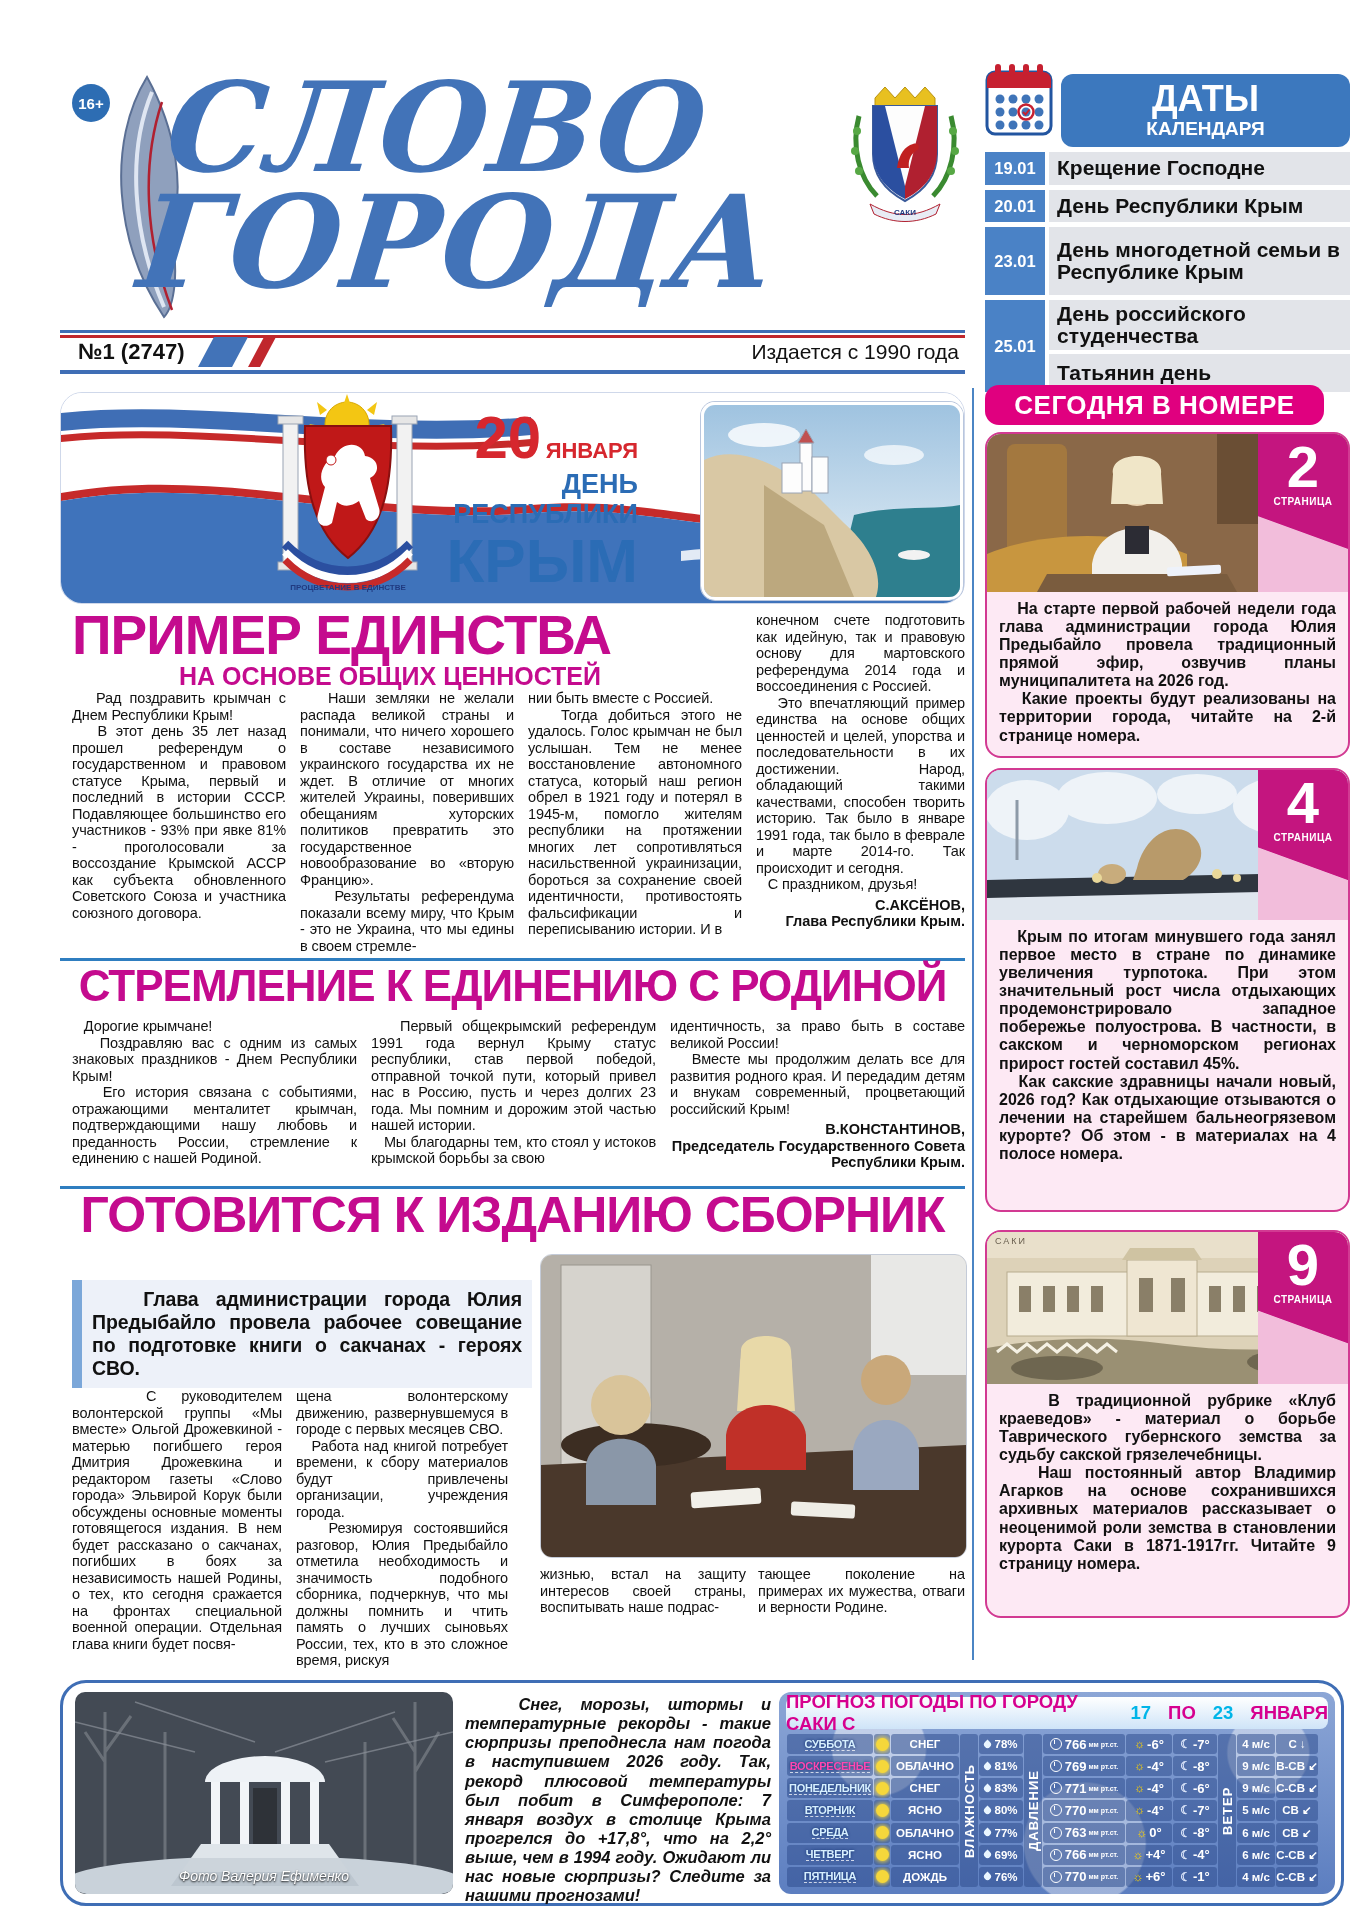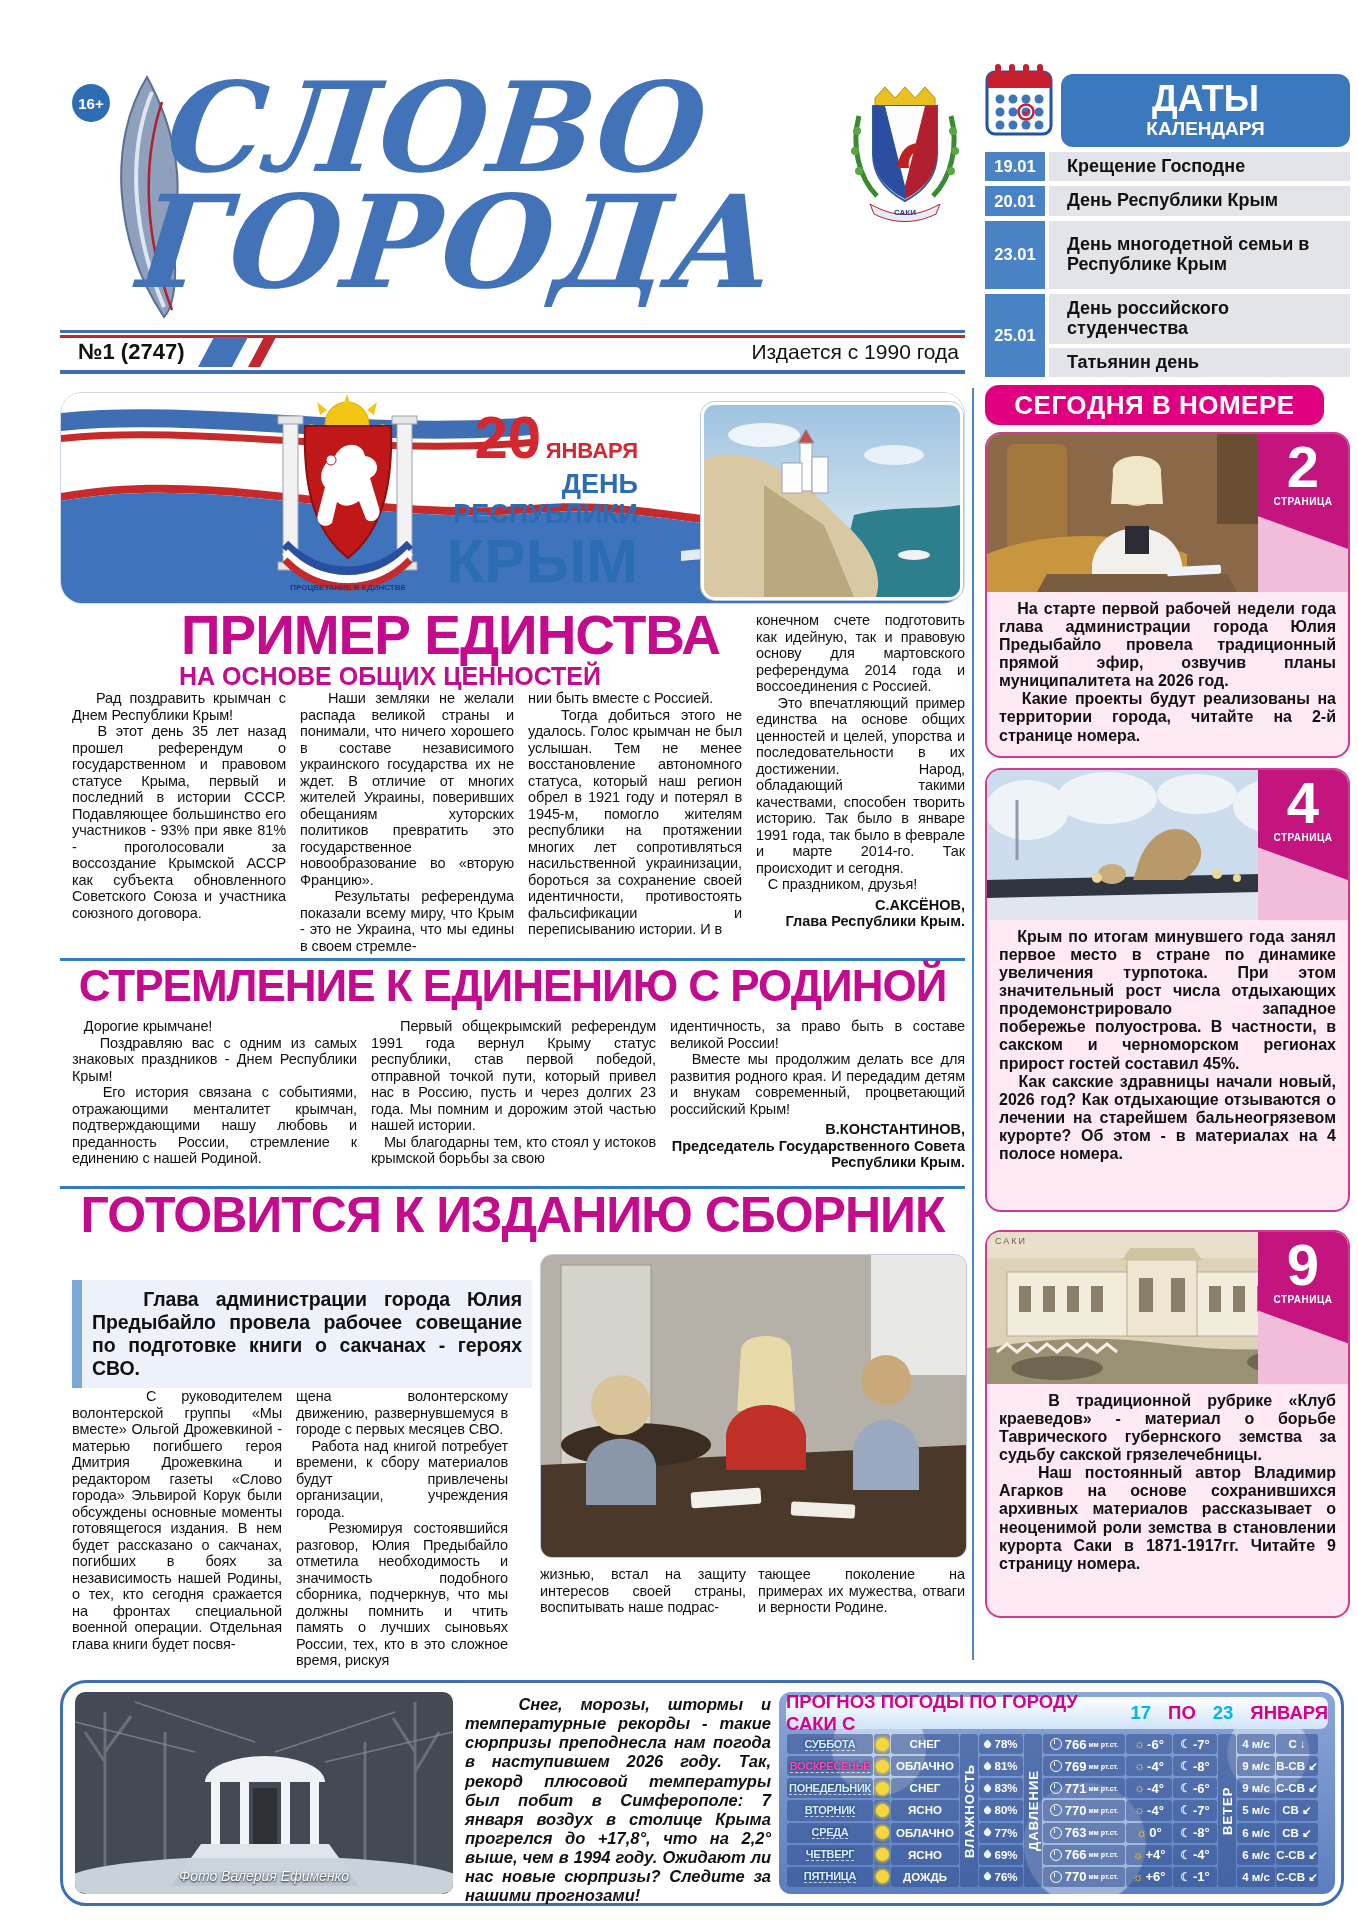--- a/index.html
+++ b/index.html
@@ -31,21 +31,21 @@
   .banner .flag{position:absolute;inset:0;border-radius:22px;overflow:hidden;border:1px solid #cfd8ea;}
   .banner-coat{position:absolute;left:205px;top:2px;}
   .banner-date{position:absolute;left:368px;top:16px;width:210px;text-align:right;line-height:1;}
   .bd-num{color:#d6272e;font-weight:900;font-size:60px;}
   .bd-month{color:#d6272e;font-weight:900;font-size:22px;}
   .bd-l1,.bd-l2{color:#2b6cb5;font-weight:900;font-size:27px;margin-top:3px;}
   .bd-l3{color:#2b6cb5;font-weight:900;font-size:62px;margin-top:2px;}
   .banner-photo{position:absolute;right:2px;top:10px;width:256px;height:192px;border:3px solid #fff;
            border-radius:14px;overflow:hidden;box-shadow:0 0 0 1px #b9c6dd;}
   
-  .h1a{position:absolute;left:60px;top:608px;width:660px;text-align:right;color:#c40b8e;
+  .h1a{position:absolute;left:72px;top:608px;width:660px;text-align:left;color:#c40b8e;
        font-weight:900;font-size:55px;letter-spacing:-1px;line-height:1;}
   .h1b{position:absolute;left:60px;top:664px;width:660px;text-align:center;color:#c40b8e;
        font-weight:900;font-size:25px;line-height:1;}
   .txt{font-size:14.5px;line-height:1.14;text-align:justify;white-space:pre-wrap;
        letter-spacing:-0.1px;overflow:hidden;}
   .col{position:absolute;}
   .sign{text-align:right;font-weight:bold;font-size:14.5px;line-height:1.15;margin-top:4px;}
   .sep{position:absolute;left:60px;width:905px;height:3px;background:#2f7ec0;}
   .h2a{position:absolute;left:60px;top:964px;width:905px;text-align:center;color:#c40b8e;
        font-weight:900;font-size:44px;letter-spacing:-1px;line-height:1;}
@@ -63,22 +63,22 @@
   .calbox{position:absolute;left:985px;top:62px;width:365px;display:flex;align-items:flex-start;gap:8px;}
   .caltitle{flex:1;background:#3c78be;border-radius:12px;color:#fff;text-align:center;
         padding:7px 4px 9px;margin-top:12px;}
   .caltitle .t1{font-size:36px;font-weight:900;line-height:1;}
   .caltitle .t2{font-size:19px;font-weight:bold;line-height:1;margin-top:2px;}
   .calrows{position:absolute;left:985px;top:152px;width:365px;display:flex;flex-direction:column;gap:5px;}
   .calrow{display:flex;gap:4px;}
   .calrow .d{width:60px;background:#4a82c6;color:#fff;font-weight:bold;font-size:16.5px;
         display:flex;align-items:center;justify-content:center;flex:none;}
   .calrow .rows2{flex:1;display:flex;flex-direction:column;gap:4px;}
-  .calrow .t{flex:1;background:#e2e4e9;font-weight:bold;font-size:18px;line-height:1.08;
-        padding:5px 18px;display:flex;align-items:center;}
+  .calrow .t{flex:1;background:#e2e4e9;font-weight:bold;font-size:21px;line-height:1.08;
+        padding:5px 8px;display:flex;align-items:center;}
   .todayhdr{position:absolute;left:985px;top:385px;width:339px;height:40px;background:#e0007f;
         border-radius:14px;color:#fff;font-weight:900;font-size:26px;display:flex;
         align-items:center;justify-content:center;letter-spacing:0.5px;box-sizing:border-box;}
   .card{position:absolute;left:985px;width:365px;border:2px solid #d23a92;border-radius:16px;
         overflow:hidden;background:#fde9f4;box-sizing:border-box;}
   .card .ph{position:relative;height:152px;background:#ccc;}
   .card .ph svg{display:block;}
   .ribbon{position:absolute;right:0;top:0;width:90px;height:100%;
         background:linear-gradient(200deg,#c4157f 60%,#f2bddb 60.5%);
         display:flex;flex-direction:column;align-items:center;color:#fff;}

